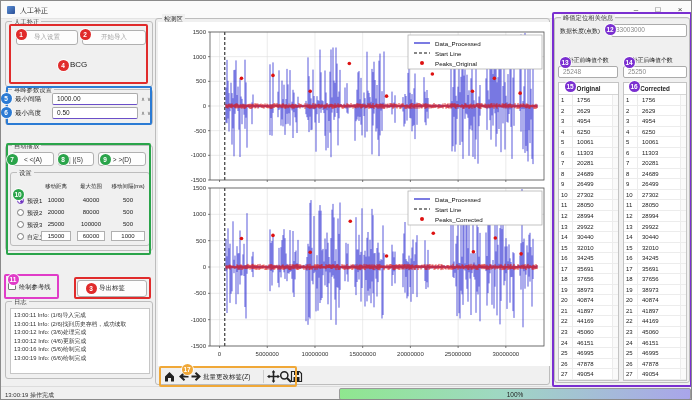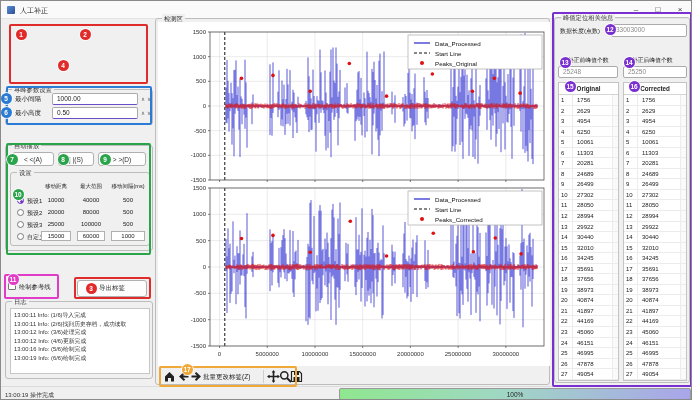--- a/index.html
+++ b/index.html
@@ -82,20 +82,26 @@
 <div id="app">
 
   <div class="titlebar">
     <span class="app-icon"></span>
     <span class="app-title">人工补正</span>
     <span class="win-btn" style="right:44px">–</span>
     <span class="win-btn" style="right:22px">□</span>
     <span class="win-btn" style="right:0">×</span>
   </div>
 
+  <div class="group" style="left:4px;top:20px;width:148px;height:66px">
+    <span class="gtitle">人工补正</span>
+    <button class="btn disabled" style="left:10px;top:8px;width:62px;height:15px">导入设置</button>
+    <button class="btn disabled" style="left:76px;top:8px;width:64px;height:15px">开始导入</button>
+    <span class="lab" style="left:64px;top:38px;font-size:8px">BCG</span>
+  </div>
 
   <div class="group" style="left:4px;top:88px;width:148px;height:36px">
     <span class="gtitle">寻峰参数设置</span>
     <span class="lab" style="left:9px;top:5px">最小间隔</span>
     <div class="tinput" style="left:46px;top:3px;width:86px;height:12px">1000.00</div>
     <span class="spin" style="left:135px;top:6px">∧∨</span>
     <span class="lab" style="left:9px;top:19px">最小高度</span>
     <div class="tinput" style="left:46px;top:17px;width:86px;height:12px">0.50</div>
     <span class="spin" style="left:135px;top:20px">∧∨</span>
   </div>

